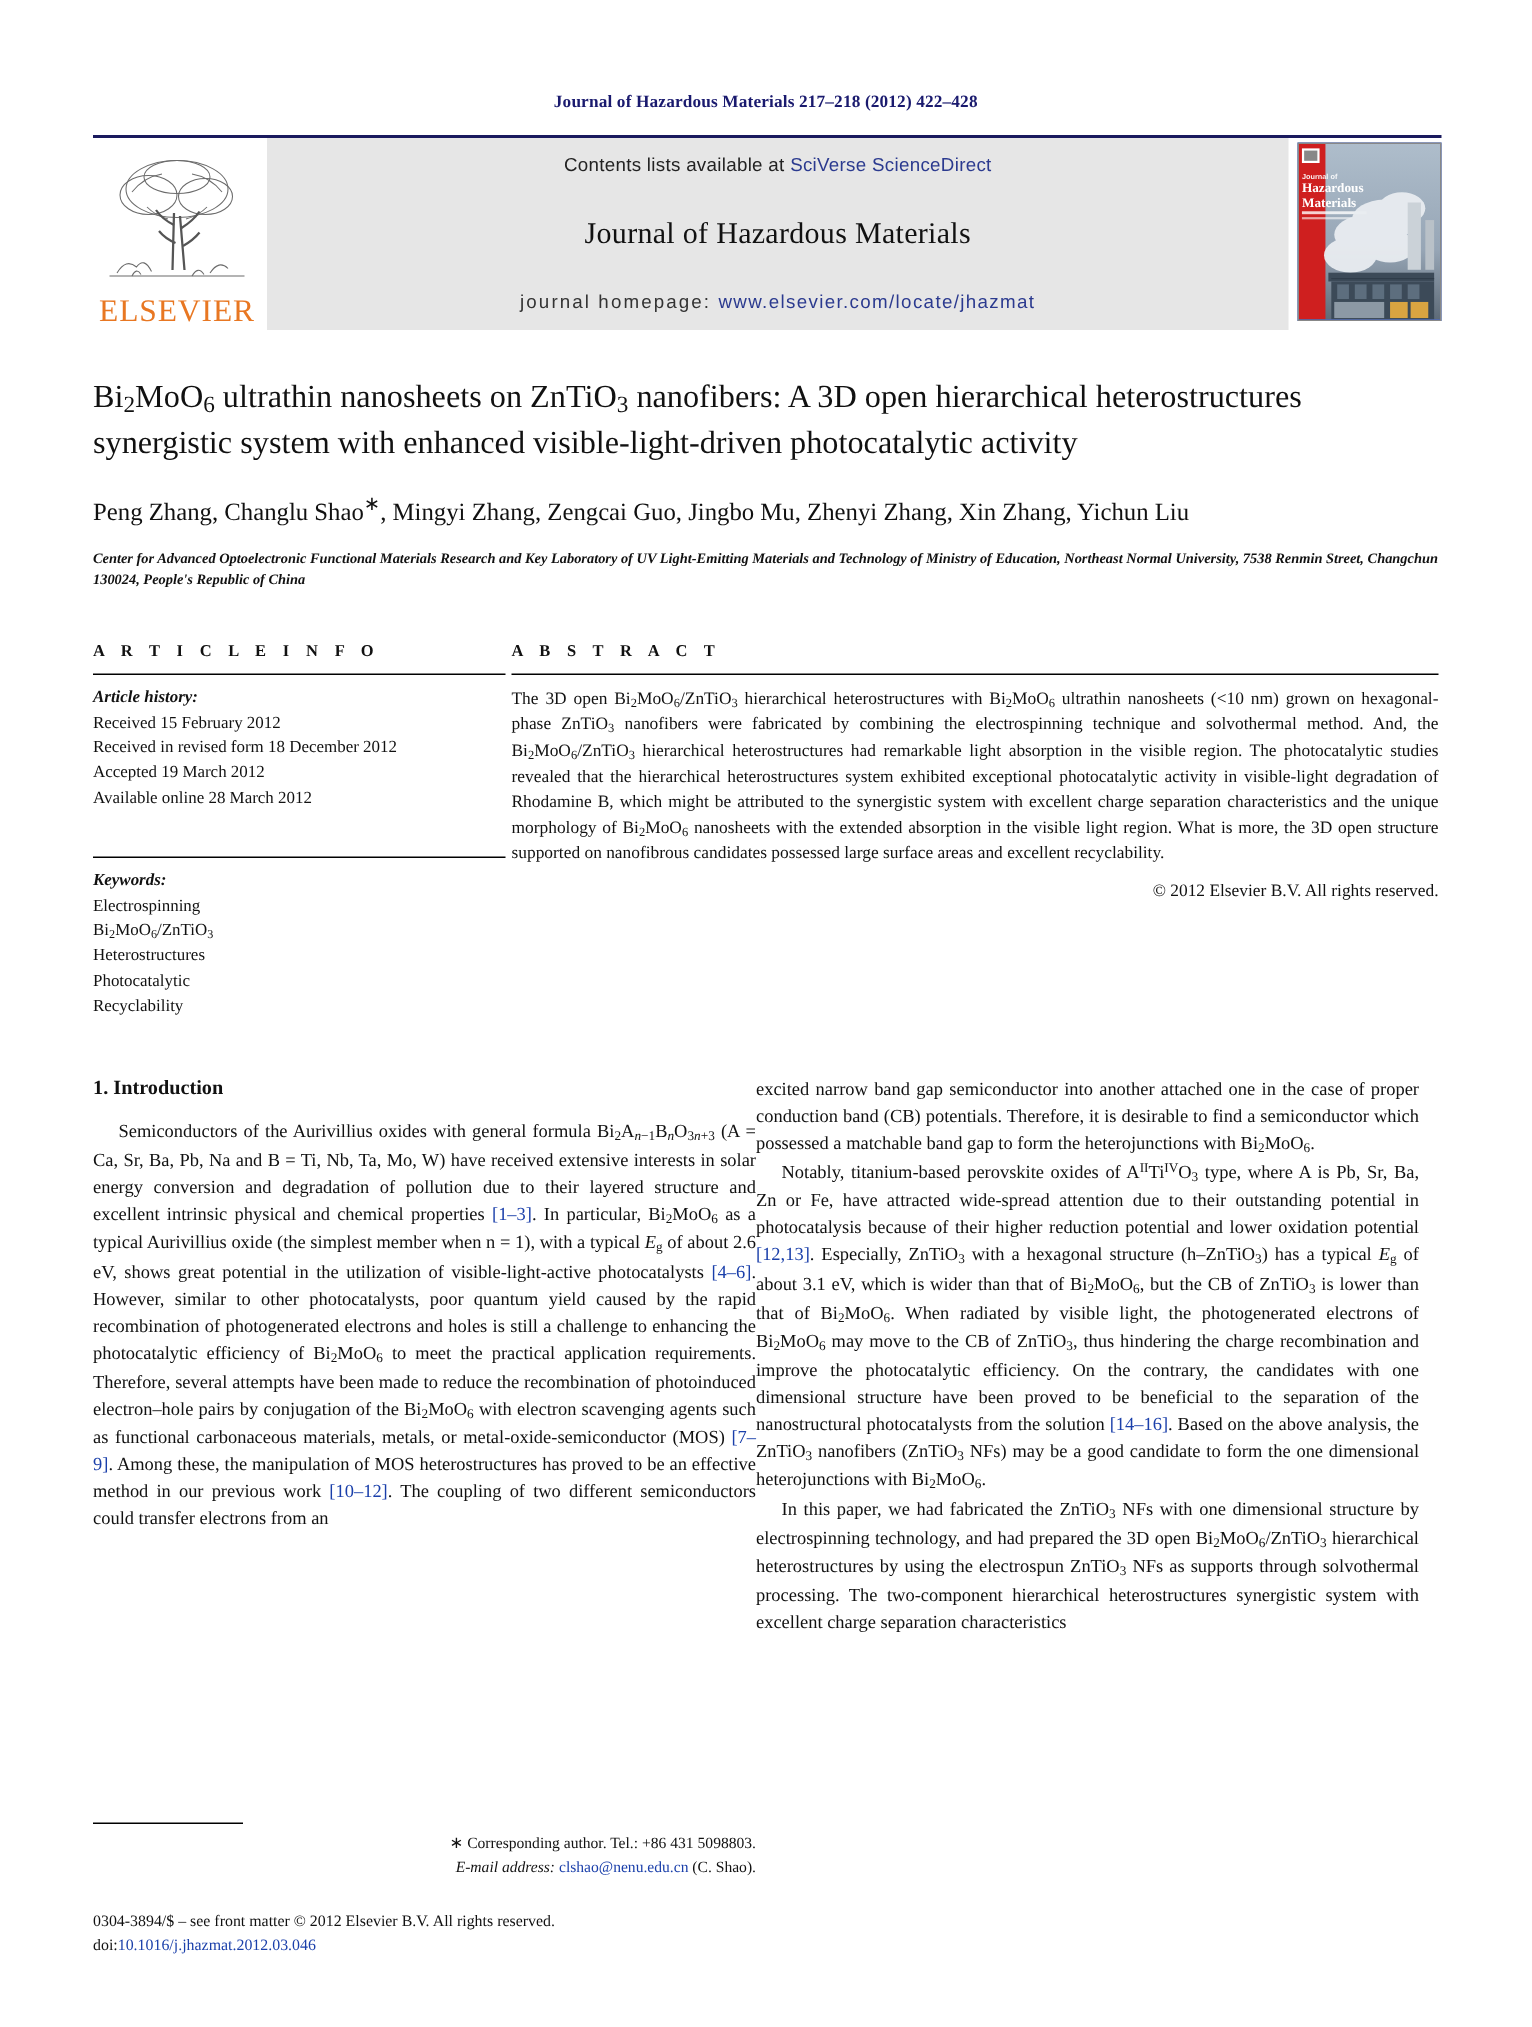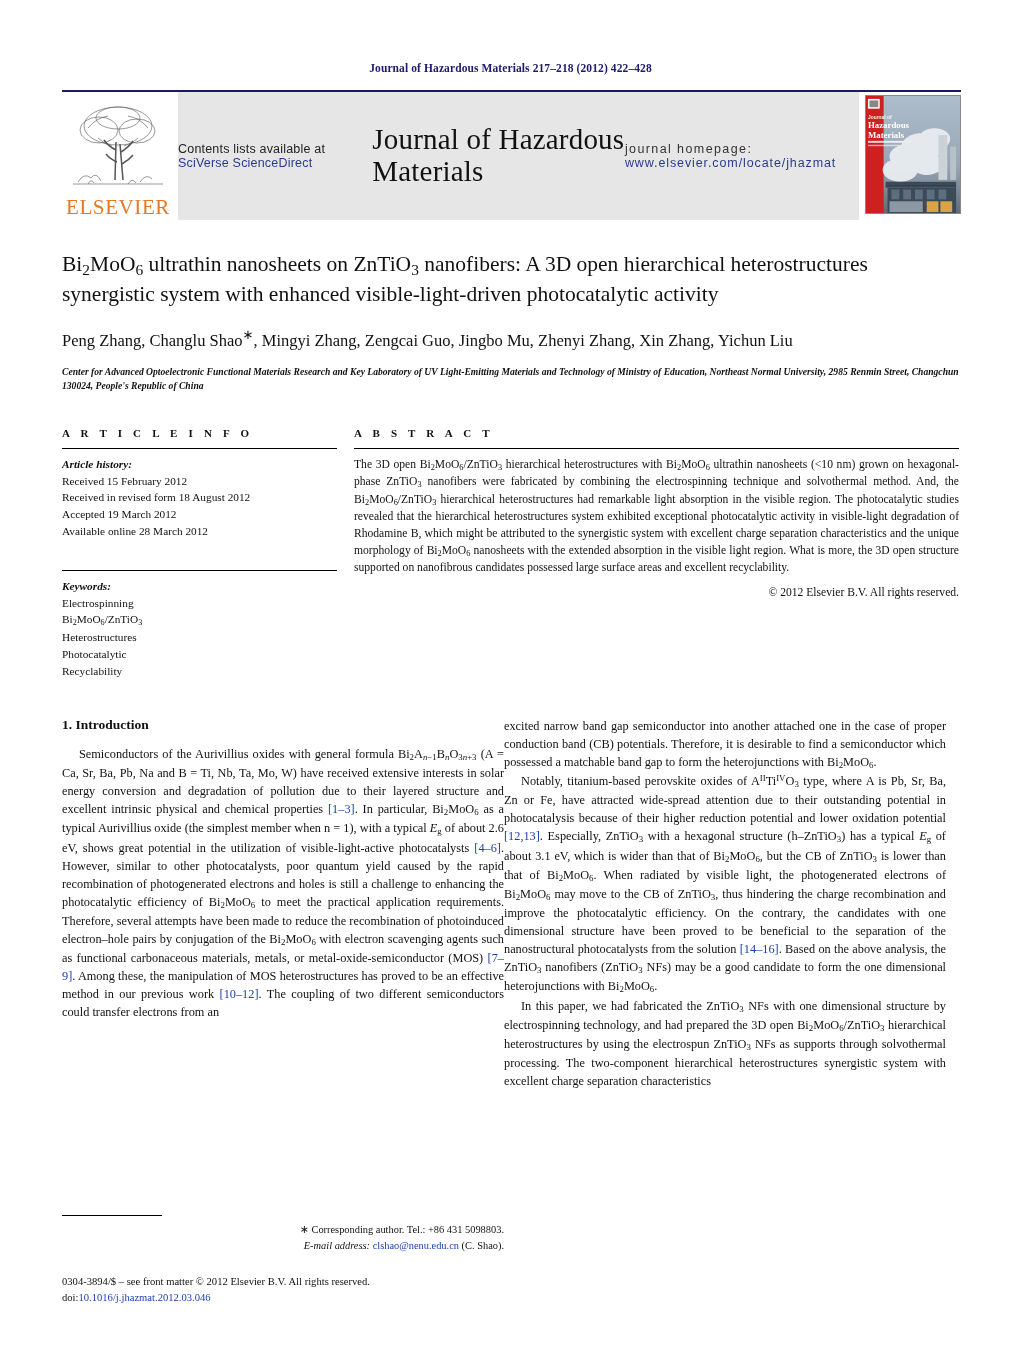--- a/index.html
+++ b/index.html
@@ -52,34 +52,35 @@
     color: #E87722;
     line-height: 1;
     margin-top: 1px;
   }
   .banner {
     flex: 1 1 auto;
     background: #e6e6e6;
     margin-left: 4px;
     margin-right: 6px;
     display: flex;
+    flex-direction: column;
     align-items: center;
     justify-content: space-between;
     padding: 11px 0 12px 0;
   }
   .contents-line {
     font-family: "Liberation Sans", sans-serif;
     font-size: 12.5px;
     color: #222;
     letter-spacing: 0.2px;
   }
   .contents-line .sd-link { color: #2b3a8f; }
   .journal-title {
     font-family: "Liberation Serif", serif;
-    font-size: 29px;
+    font-size: 20px;
     color: #111;
     letter-spacing: 0.2px;
     line-height: 1.1;
   }
   .homepage-line {
     font-family: "Liberation Sans", sans-serif;
     font-size: 12.5px;
     color: #333;
     letter-spacing: 1.4px;
   }
@@ -120,21 +121,21 @@
     font-size: 9.6px;
     line-height: 1.45;
     margin-top: 13px;
     color: #111;
   }
 
   
   .info-abstract {
     margin: 34px 62px 0 62px;
     display: flex;
-    gap: 13px;
+    gap: 0px;
   }
   .col-info { width: 275px; flex: 0 0 275px; }
   .col-abstract { flex: 1 1 auto; padding-left: 4px; }
 
   .sec-head {
     font-family: "Liberation Serif", serif;
     font-size: 11px;
     font-weight: bold;
     letter-spacing: 4.2px;
     color: #111;
@@ -322,32 +323,32 @@
         <g stroke="#2f3c49" stroke-width="0.8" fill="none">
           <path d="M22 92 L92 92"></path>
         </g>
       </svg>
     </div>
   </div>
 
   <div class="title-block">
     <h1 class="art-title">Bi<sub>2</sub>MoO<sub>6</sub> ultrathin nanosheets on ZnTiO<sub>3</sub> nanofibers: A 3D open hierarchical heterostructures synergistic system with enhanced visible-light-driven photocatalytic activity</h1>
     <div class="authors">Peng Zhang, Changlu Shao<span class="star">∗</span>, Mingyi Zhang, Zengcai Guo, Jingbo Mu, Zhenyi Zhang, Xin Zhang, Yichun Liu</div>
-    <div class="affiliation">Center for Advanced Optoelectronic Functional Materials Research and Key Laboratory of UV Light-Emitting Materials and Technology of Ministry of Education, Northeast Normal University, 2985 Renmin Street, Changchun 130024, People's Republic of China</div>
+    <div class="affiliation">Center for Advanced Optoelectronic Functional Materials Research and Key Laboratory of UV Light-Emitting Materials and Technology of Ministry of Education, Northeast Normal University, 7538 Renmin Street, Changchun 130024, People's Republic of China</div>
   </div>
 
   <div class="info-abstract">
 
     <div class="col-info">
       <div class="sec-head">A R T I C L E   I N F O</div>
       <div class="rule"></div>
       <div class="info-body">
         <div class="lbl">Article history:</div>
         <div>Received 15 February 2012</div>
-        <div>Received in revised form 18 August 2012</div>
+        <div>Received in revised form 18 December 2012</div>
         <div>Accepted 19 March 2012</div>
         <div>Available online 28 March 2012</div>
       </div>
       <div class="kw-block">
         <div class="kw-rule"></div>
         <div class="info-body">
           <div class="lbl">Keywords:</div>
           <div>Electrospinning</div>
           <div>Bi<sub>2</sub>MoO<sub>6</sub>/ZnTiO<sub>3</sub></div>
           <div>Heterostructures</div>

